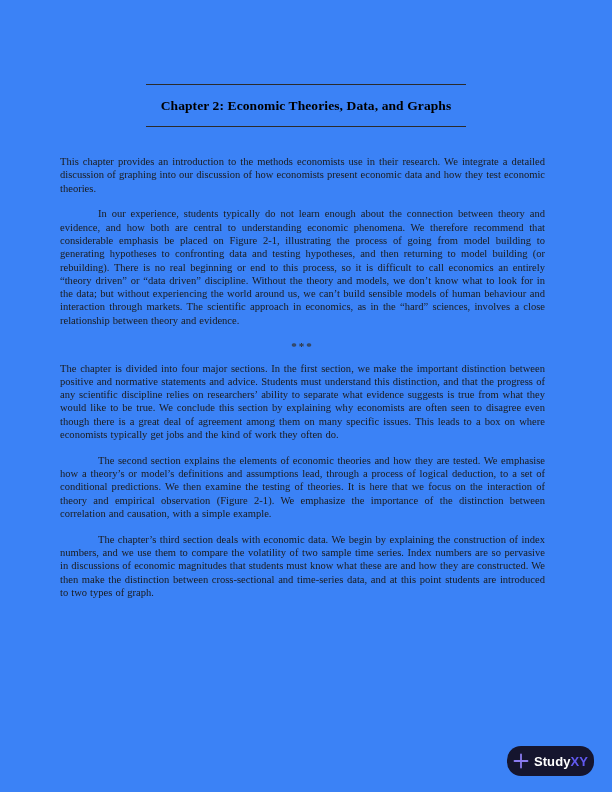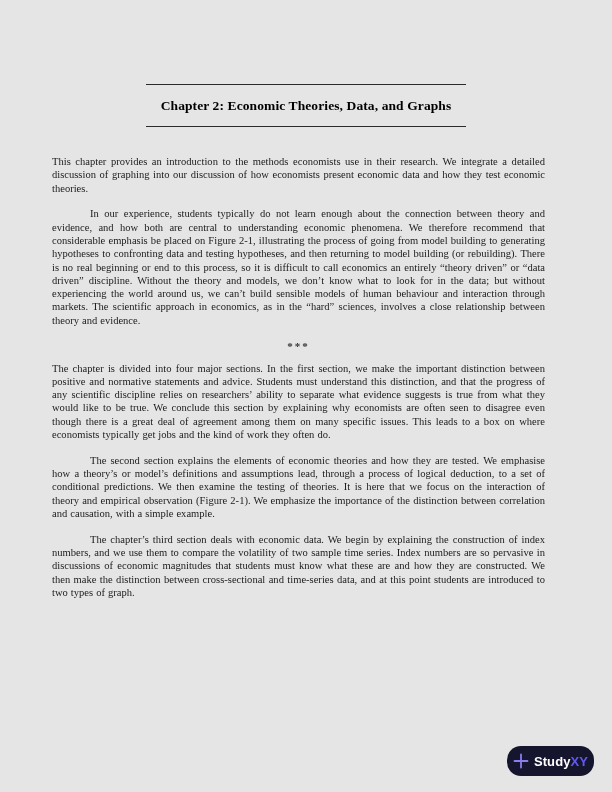--- a/index.html
+++ b/index.html
@@ -7,41 +7,41 @@
   body {
     background: #ffffff;
     font-family: "Liberation Serif", "DejaVu Serif", serif;
     color: #1b1b1b;
     position: relative;
     overflow: hidden;
   }
   .page {
     position: absolute;
     inset: 0;
-    background: #e5e5e5;
+    background: #3b82f6;
   }
   .title-block {
     width: 320px;
     margin: 84px auto 0 auto;
     text-align: center;
   }
   .rule {
     height: 0;
     border-top: 1.6px solid #2b2b2b;
   }
   .chapter-title {
     font-size: 13.5px;
     font-weight: bold;
     color: #000;
     padding: 13px 0 12px 0;
     letter-spacing: 0.1px;
   }
   .content {
     position: absolute;
-    left: 52px;
+    left: 60px;
     right: 67px;
     top: 155px;
   }
   .content p {
     font-size: 10.55px;
     line-height: 13.3px;
     text-align: justify;
     margin-bottom: 12.5px;
     word-spacing: 0.4px;
   }

